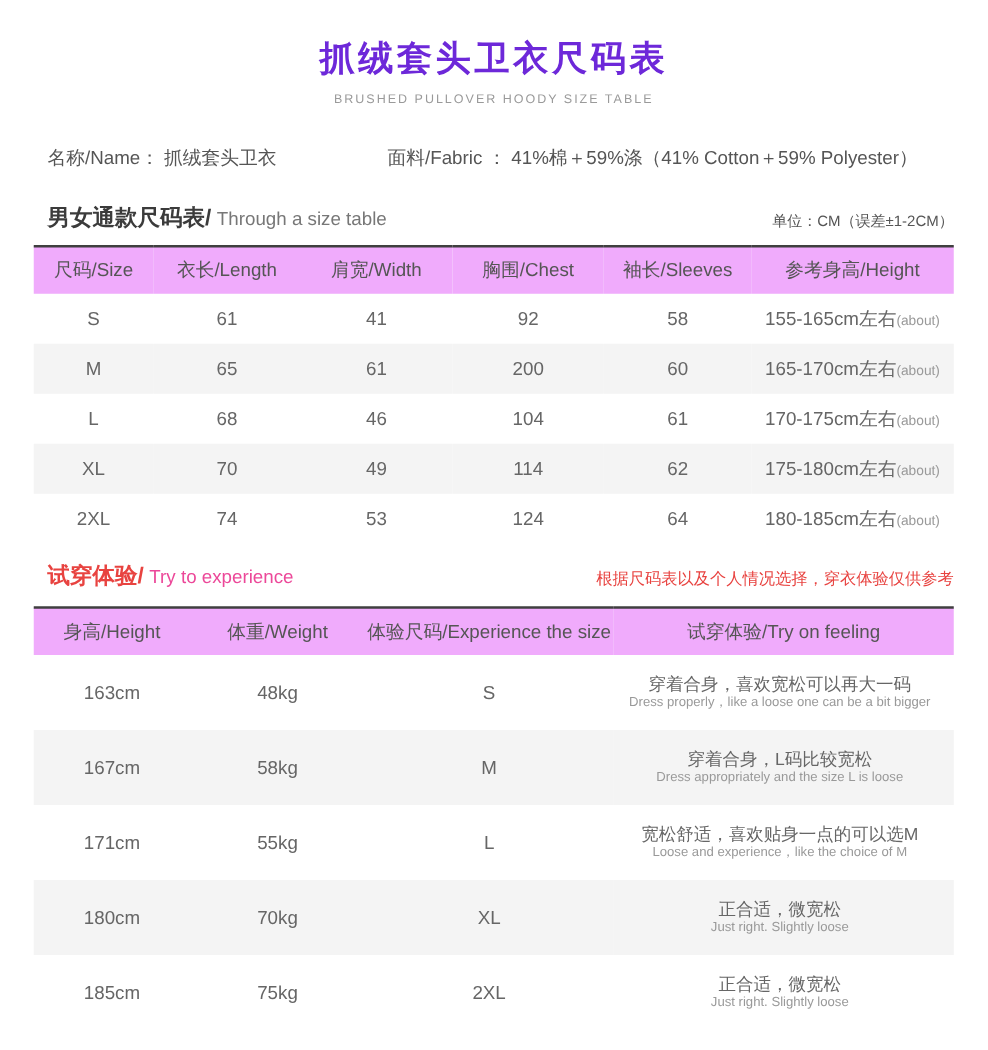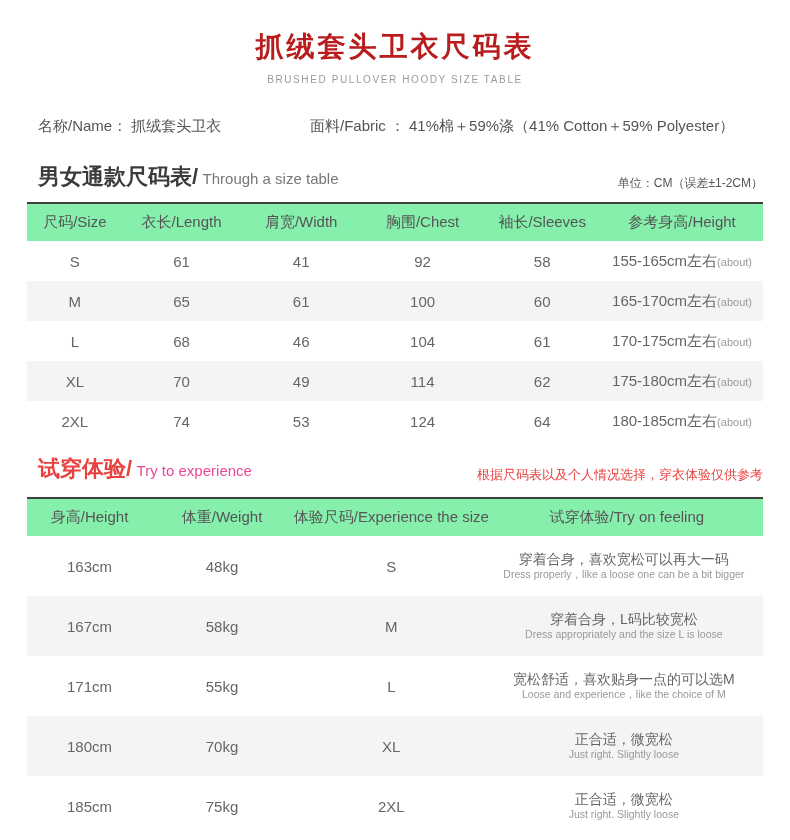--- a/index.html
+++ b/index.html
@@ -6,41 +6,41 @@
   html,body { background:#fff; }
   body {
     width:790px; height:840px; overflow:hidden;
     font-family:"Liberation Sans", "DejaVu Sans", sans-serif;
     color:#555;
   }
   .page { width:790px; height:840px; background:#fff; position:relative; }
 
   
   .title-block { text-align:center; padding-top:28px; }
-  .title { font-size:28px; font-weight:600; color:#b91c1c; letter-spacing:3px; }
+  .title { font-size:28px; font-weight:600; color:#6d28d9; letter-spacing:3px; }
   .subtitle { font-size:10px; color:#9a9a9a; letter-spacing:1.6px; margin-top:8px; }
 
   
   .info-row { display:flex; margin:32px 27px 0 38px; font-size:15px; color:#555; align-items:center; }
   .info-item.name { width:272px; }
   .info-item .info-value { margin-left:4px; }
 
   
   .section-header { display:flex; justify-content:space-between; align-items:flex-end; margin:26px 27px 10px 38px; }
-  .section-title .zh { font-size:22px; font-weight:bold; color:#3b3b3b; }
+  .section-title .zh { font-size:18px; font-weight:bold; color:#3b3b3b; }
   .section-title .en { font-size:15px; color:#777; }
   .unit-note { font-size:12px; color:#555;margin-left:24px; }
   .section-header.red { margin-top:13px; margin-bottom:13px; }
   .section-header.red .zh { color:#e84340; }
   .section-header.red .en { color:#ec4899; font-size:15px; }
   .red-note { font-size:13px; color:#e84340; }
 
   
   table { width:736px; margin:0 27px; border-collapse:collapse; table-layout:fixed; border-top:2px solid #3f3f3f; }
-  thead tr { background:#86efac; height:38px;margin-top:21px; }
+  thead tr { background:#f0abfc; height:38px;margin-top:21px; }
   th { font-weight:normal; font-size:15px; color:#555; text-align:center; }
   td { text-align:center; font-size:15px; color:#666; }
   .size-table tbody tr { height:40px; }
   .size-table tbody tr:nth-child(even) { background:#f4f4f4; }
   .about { font-size:11px; color:#999; }
 
   .exp-table tbody tr { height:60px; }
   .exp-table tbody tr:nth-child(even) { background:#f4f4f4; }
   .exp-table td.feel { text-align:center; padding-right:6px; }
   .feel-zh { font-size:14px; color:#666; line-height:1.3; }
@@ -98,21 +98,21 @@
         <td>61</td>
         <td>41</td>
         <td>92</td>
         <td>58</td>
         <td><span>155-165cm左右</span><span class="about">(about)</span></td>
       </tr>
       <tr>
         <td>M</td>
         <td>65</td>
         <td>61</td>
-        <td>100</td>
+        <td>200</td>
         <td>60</td>
         <td><span>165-170cm左右</span><span class="about">(about)</span></td>
       </tr>
       <tr>
         <td>L</td>
         <td>68</td>
         <td>46</td>
         <td>104</td>
         <td>61</td>
         <td><span>170-175cm左右</span><span class="about">(about)</span></td>

